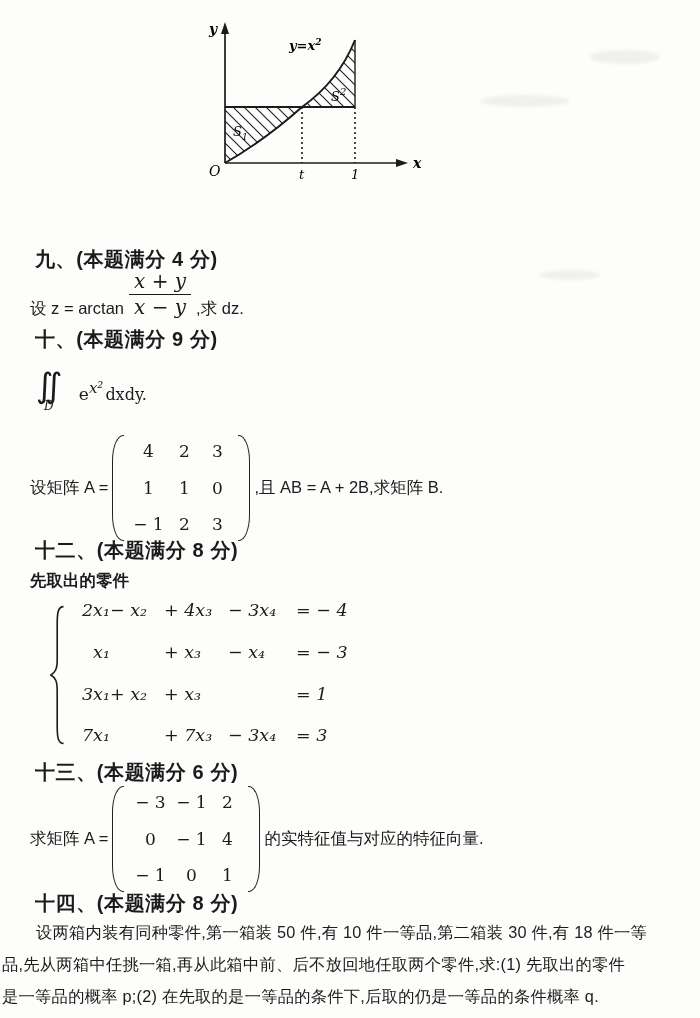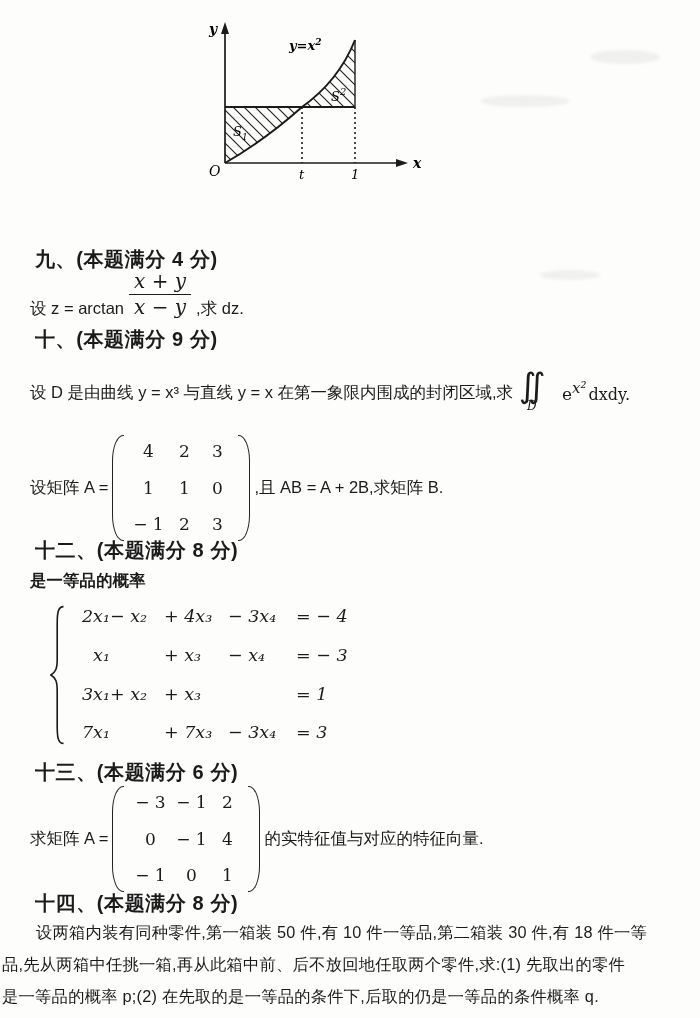--- a/index.html
+++ b/index.html
@@ -37,21 +37,21 @@
   .paren.l { border:1.7px solid #222; border-right:none; border-radius:11px 0 0 11px / 26px 0 0 26px; }
   .paren.r { border:1.7px solid #222; border-left:none; border-radius:0 11px 11px 0 / 0 26px 26px 0; }
   .matrix {
     display:grid; row-gap:16px; padding:6px 6px;
     font-family:"DejaVu Serif", serif; font-size:17px; line-height:1.2;
     text-align:center; align-content:center;
   }
   .m3 { grid-template-columns:36px 36px 30px; }
   .m3b { grid-template-columns:40px 42px 30px; }
   
-  .system { display:flex; align-items:center; }
+  .system { display:flex; }
   .eqgrid {
     display:grid; grid-template-columns:38px 54px 64px 68px 100px;
     row-gap:17px; font-family:"DejaVu Serif", serif; font-size:17.5px;
     font-style:italic; line-height:1.25; white-space:pre;
   }
   .eqgrid .c1 { text-align:right; }
   .smudge { border-radius:50%; background:rgba(70,70,70,0.07); filter:blur(1.5px); }
   svg text { font-family:"DejaVu Serif", serif; }
 </style>
 </head>
@@ -130,21 +130,20 @@
     <span>设 z = arctan</span>
     <span class="frac">
       <span class="num">x + y</span>
       <span class="den">x − y</span>
     </span>
     <span>,求 dz.</span>
   </div>
 
   <div class="abs heading" style="left:35px; top:326px;">十、(本题满分 9 分)</div>
   <div class="abs math-row" style="left:30px; top:350px; height:54px;">
-    <span>设 D 是由曲线 y = x³ 与直线 y = x 在第一象限内围成的封闭区域,求</span>
     <span class="dint-wrap">
       <span class="dint">∬</span>
       <span class="dint-sub">D</span>
     </span>
     <span class="mvar" style="font-size:17px;">e</span>
     <span class="supx">x²</span>
     <span class="mvar" style="font-size:16px; margin-left:2px;">dxdy.</span>
   </div>
 
   <div class="abs matrix-group" style="left:30px; top:437px; height:102px; font-size:16.5px;">
@@ -161,21 +160,21 @@
         <span>− 1</span>
           <span>2</span>
           <span>3</span>
       </span>
       <span class="paren r"></span>
     </span>
     <span>,且 AB = A + 2B,求矩阵 B.</span>
   </div>
 
   <div class="abs heading" style="left:35px; top:537px;">十二、(本题满分 8 分)</div>
-  <div class="abs cjk-line" style="left:30px; top:570px; font-weight:700;">是一等品的概率</div>
+  <div class="abs cjk-line" style="left:30px; top:570px; font-weight:700;">先取出的零件</div>
   <div class="abs system" style="left:50px; top:600px;">
     <svg width="18" height="150" viewBox="0 0 20 158">
       <path d="M15,3 C9,3 8,10 8,22 L8,62 C8,72 6,76 1,79 C6,82 8,86 8,96 L8,136 C8,148 9,155 15,155" fill="none" stroke="#1b1b1b" stroke-width="1.8"></path>
     </svg>
     <div class="eqgrid" style="margin-left:4px;">
       <span class="c1">2x₁</span><span>− x₂</span><span>+ 4x₃</span><span>− 3x₄</span><span>= − 4</span>
       <span class="c1">x₁</span><span></span><span>+ x₃</span><span>− x₄</span><span>= − 3</span>
       <span class="c1">3x₁</span><span>+ x₂</span><span>+ x₃</span><span></span><span>= 1</span>
       <span class="c1">7x₁</span><span></span><span>+ 7x₃</span><span>− 3x₄</span><span>= 3</span>
     </div>

